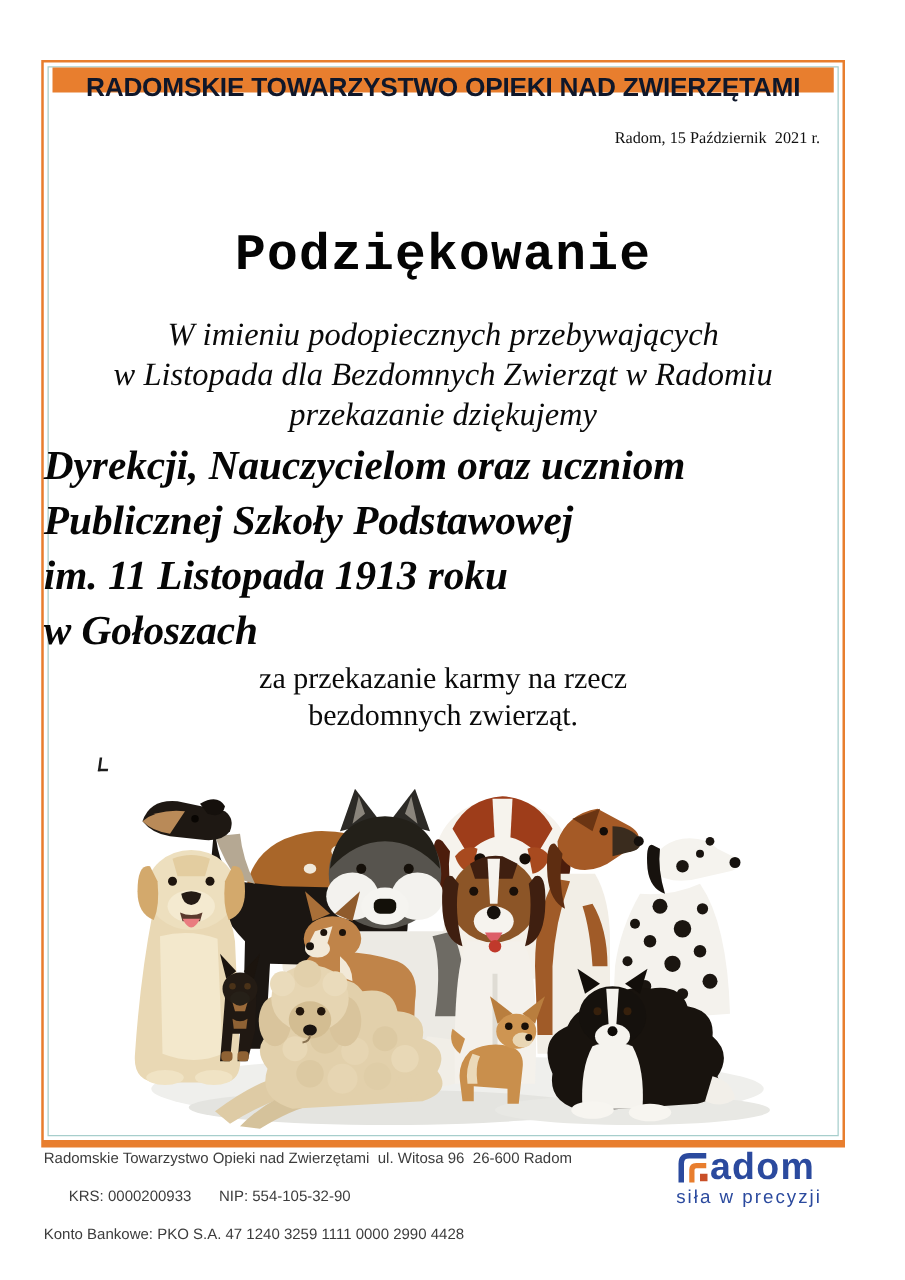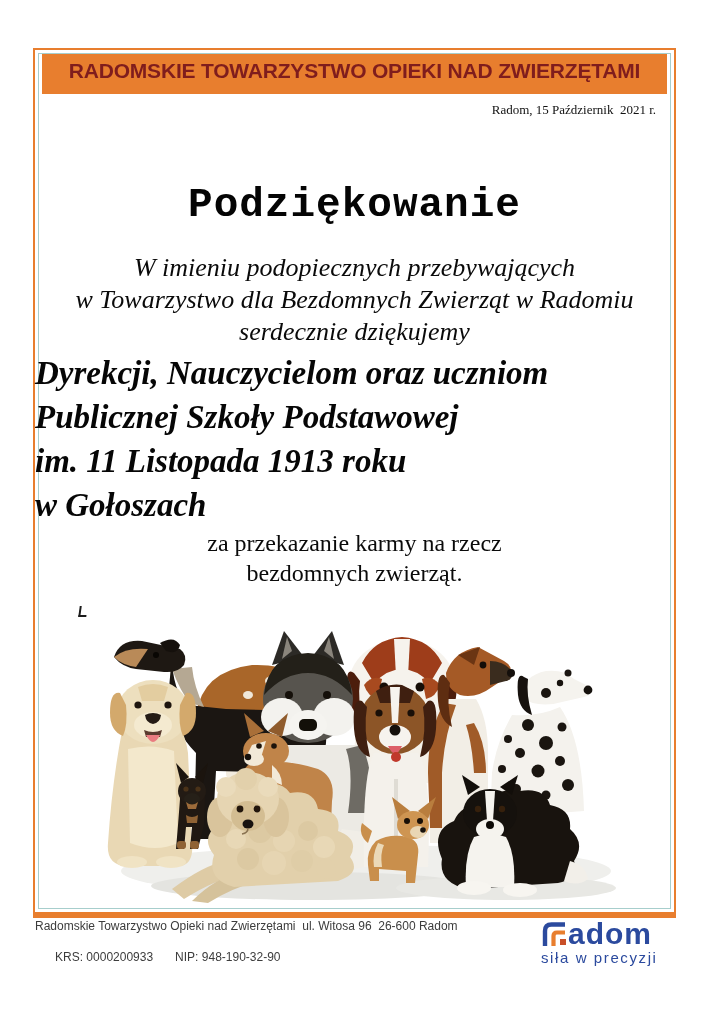--- a/index.html
+++ b/index.html
@@ -4,22 +4,22 @@
 <style>
   html,body{margin:0;padding:0;background:#ffffff;}
   .page{position:relative;width:724px;height:1024px;background:#fff;overflow:hidden;
         font-family:"Liberation Serif",serif;color:#0a0a0a;}
 
   
   .frame{position:absolute;left:33px;top:48px;width:643px;height:870px;
          border:2px solid #E87E2E;border-bottom-width:6px;box-sizing:border-box;}
   .frame-teal{position:absolute;inset:3px;border:1px solid #A7CECC;pointer-events:none;}
 
-  .banner{position:absolute;left:7px;right:7px;top:4px;height:40px;background:#E87E2E;
-          color:#7f1d1d;font-family:"Liberation Sans",sans-serif;font-weight:bold;
+  .banner{position:absolute;left:7px;right:7px;top:4px;height:20px;background:#E87E2E;
+          color:#0f172a;font-family:"Liberation Sans",sans-serif;font-weight:bold;
           font-size:21px;line-height:34px;text-align:center;letter-spacing:-0.2px;}
 
   .date{position:absolute;top:52px;right:18px;font-size:13px;color:#111;white-space:pre-wrap;}
 
   .title{position:absolute;top:132px;left:0;right:0;margin:0;text-align:center;
          font-size:41px;font-weight:bold;letter-spacing:1px;color:#040404;font-family:Liberation Mono, monospace;}
 
   .intro{position:absolute;top:202px;left:0;right:0;text-align:center;
          font-style:italic;font-size:26px;line-height:32px;}
   .recipient{position:absolute;top:301px;left:0;right:0;text-align:left;
@@ -54,22 +54,22 @@
     <div class="frame-teal"></div>
 
     <div class="banner">RADOMSKIE TOWARZYSTWO OPIEKI NAD ZWIERZĘTAMI</div>
 
     <div class="date">Radom, 15 Październik  2021 r.</div>
 
     <h1 class="title">Podziękowanie</h1>
 
     <div class="intro">
       <span class="tline">W imieniu podopiecznych przebywających</span>
-      <span class="tline">w Towarzystwo dla Bezdomnych Zwierząt w Radomiu</span>
-      <span class="tline">serdecznie dziękujemy</span>
+      <span class="tline">w Listopada dla Bezdomnych Zwierząt w Radomiu</span>
+      <span class="tline">przekazanie dziękujemy</span>
     </div>
 
     <div class="recipient">
       <span class="tline">Dyrekcji, Nauczycielom oraz uczniom</span>
       <span class="tline">Publicznej Szkoły Podstawowej</span>
       <span class="tline">im. 11 Listopada 1913 roku</span>
       <span class="tline">w Gołoszach</span>
     </div>
 
     <div class="closing">
@@ -288,22 +288,23 @@
           <ellipse cx="398" cy="285" rx="17" ry="7" fill="#F7F5F0"></ellipse>
           <ellipse cx="444" cy="287" rx="17" ry="7" fill="#F7F5F0"></ellipse>
         </g>
       </svg>
     </div>
   </div>
 
   <div class="footer-text">
     <div class="ft-line">Radomskie Towarzystwo Opieki nad Zwierzętami  ul. Witosa 96  26-600 Radom</div>
     <div class="ft-line">
-      <span>KRS: 0000200933</span><span class="ft-gap">NIP: 948-190-32-90</span>
-    </div>
+      <span>KRS: 0000200933</span><span class="ft-gap">NIP: 554-105-32-90</span>
+    </div>
+    <div class="ft-line">Konto Bankowe: PKO S.A. 47 1240 3259 1111 0000 2990 4428</div>
   </div>
 
   <div class="logo">
     <div class="logo-row">
       <svg width="27" height="27" viewBox="0 0 27 27">
         <path d="M4 26 V11 Q4 4.5 10.5 4.5 H24" stroke="#2B4A9E" stroke-width="4.4" fill="none"></path>
         <path d="M12.5 26 V16 Q12.5 12.5 16 12.5 H24" stroke="#E87E2E" stroke-width="4.2" fill="none"></path>
         <rect x="19" y="19" width="6" height="6" fill="#C94F28"></rect>
       </svg>
       <span class="logo-adom">adom</span>

